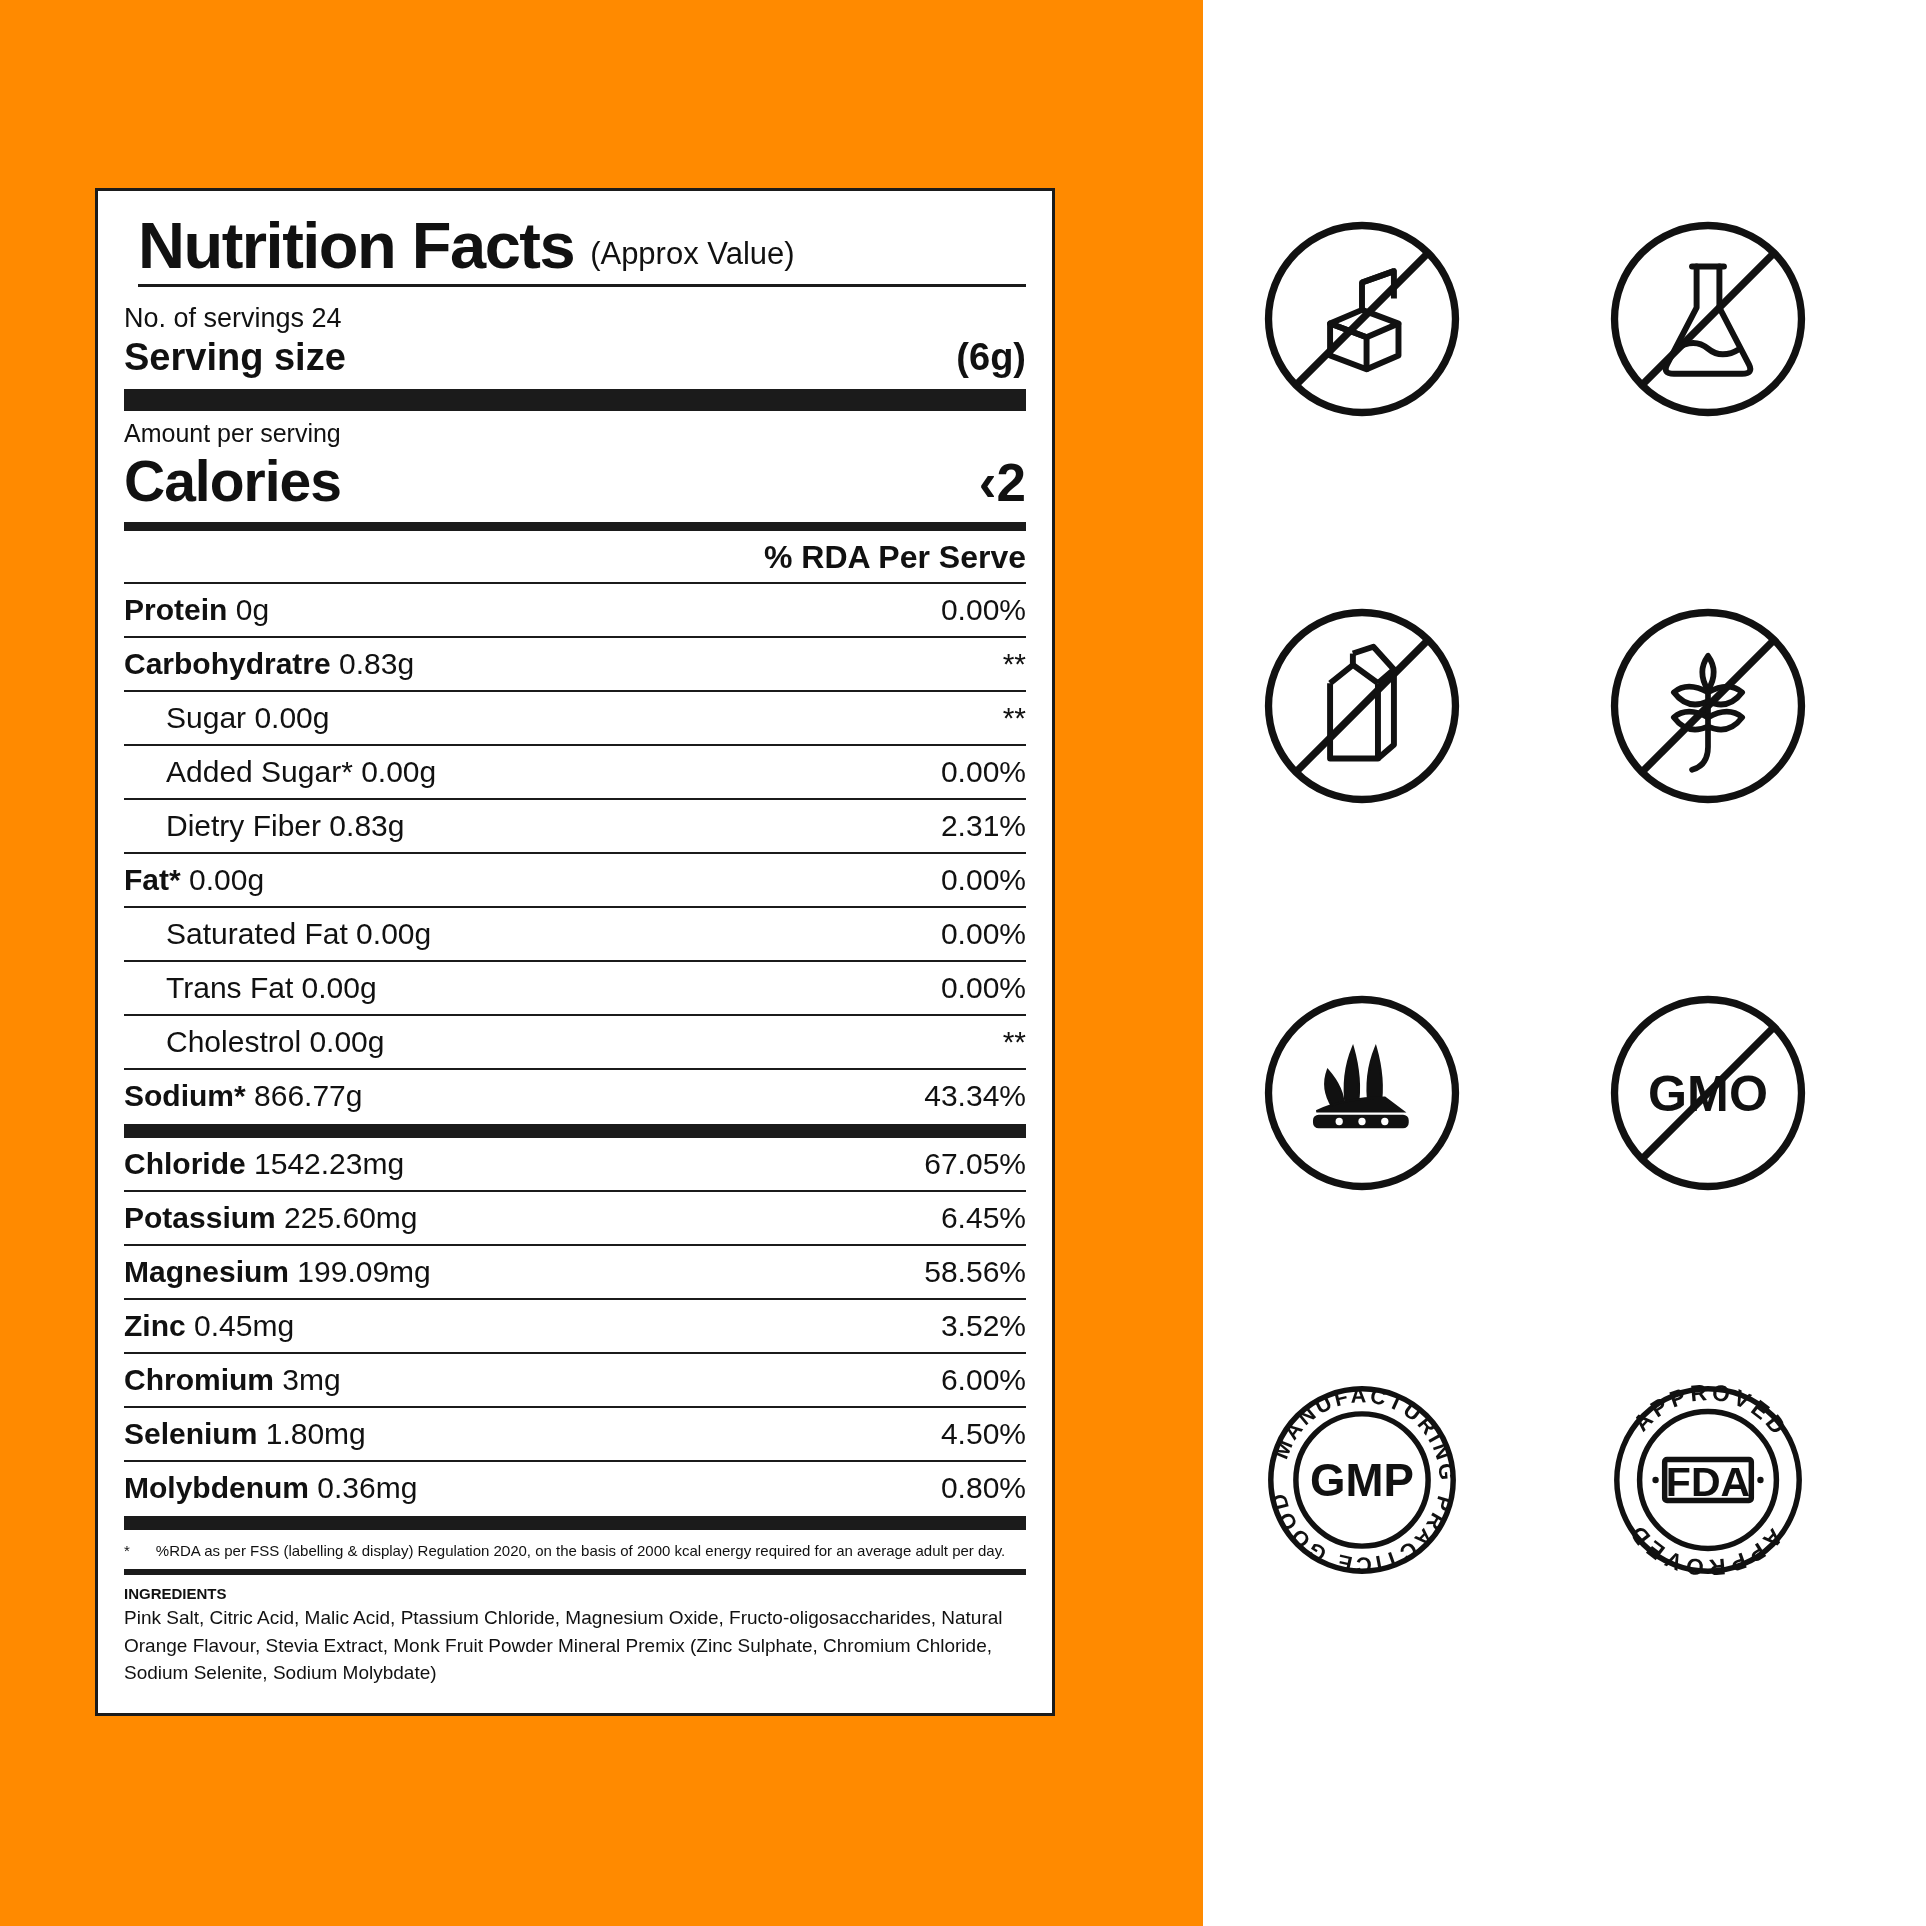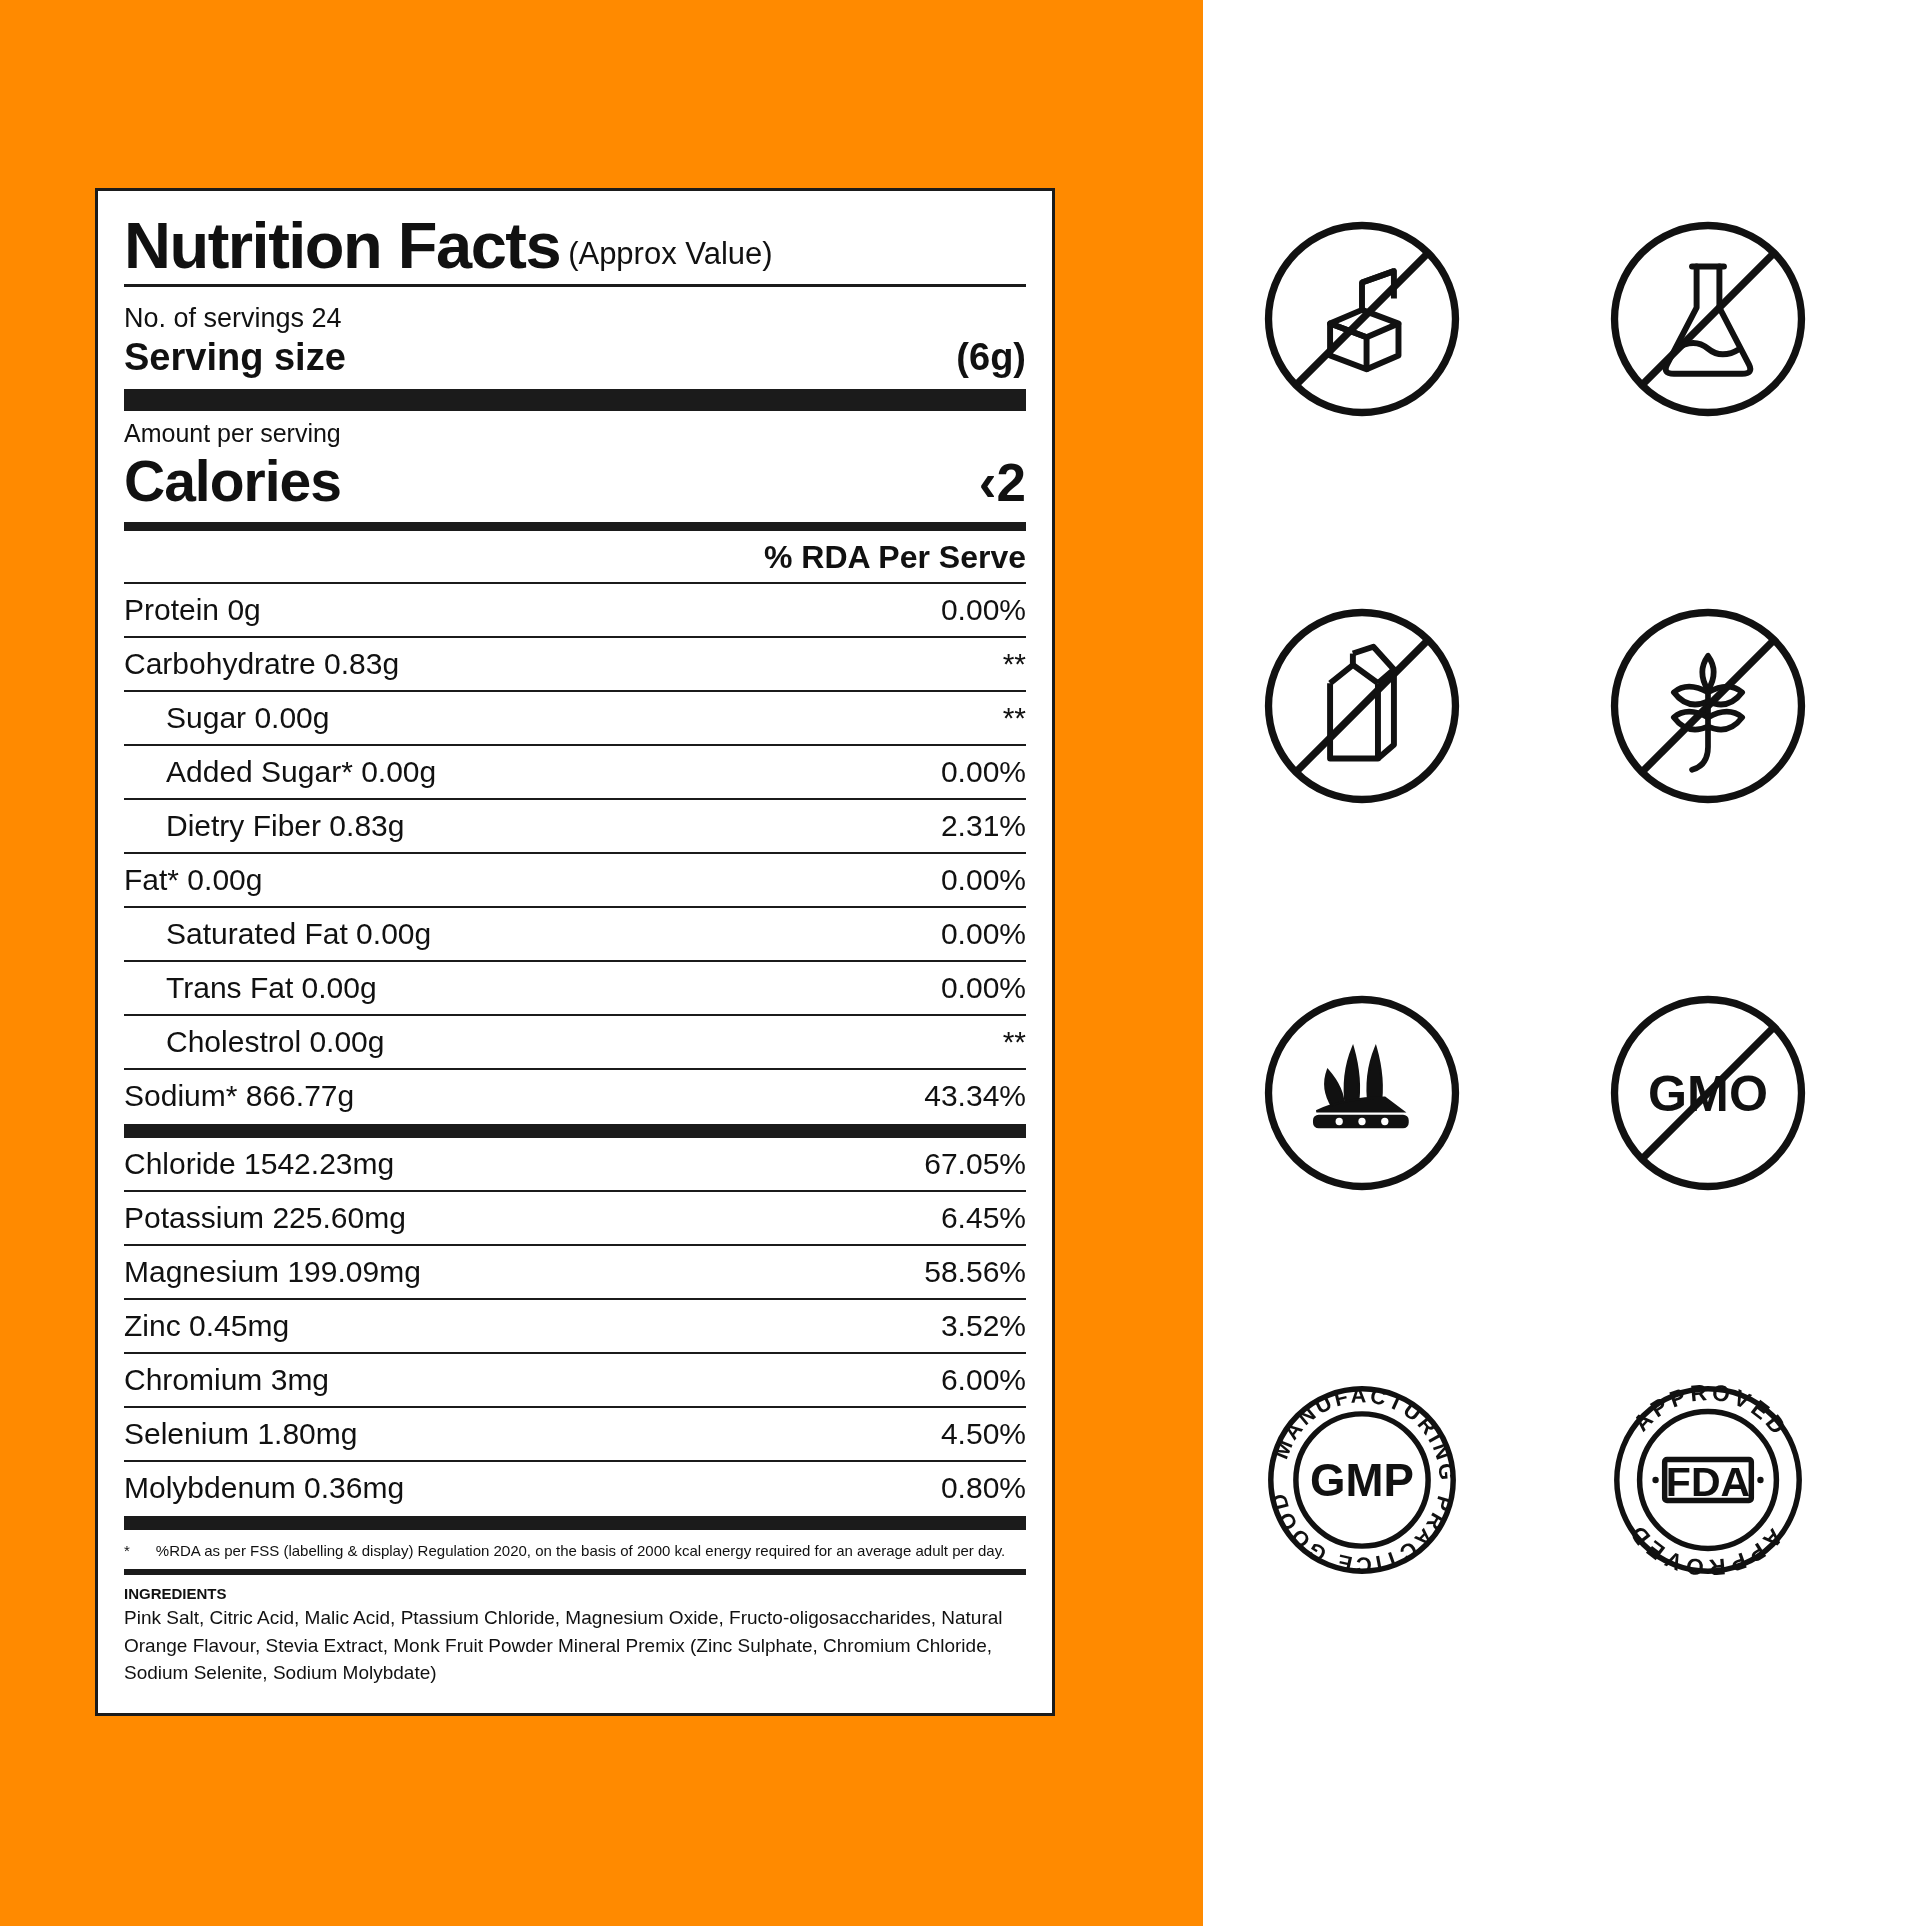--- a/index.html
+++ b/index.html
@@ -22,23 +22,24 @@
     position: absolute;
     left: 95px; top: 188px;
     width: 960px;
     background: #ffffff;
     border: 3px solid #1b1b1b;
     padding: 22px 26px 26px 26px;
   }
   .nf-title-row {
     display: flex;
     align-items: flex-end;
-    gap: 8px;
+    gap: 16px;
     border-bottom: 3px solid #1b1b1b;
     padding-bottom: 6px;
+    margin-left: 14px;
   }
   .nf-title {
     font-size: 65px;
     font-weight: bold;
     letter-spacing: -1.5px;
     line-height: 1;
     color: #111;
   }
   .nf-approx {
     font-size: 31px;
@@ -87,21 +88,21 @@
   .nf-row {
     display: flex;
     justify-content: space-between;
     align-items: baseline;
     padding: 9px 0 9px 0;
     border-bottom: 2px solid #1b1b1b;
     font-size: 30px;
     color: #111;
   }
   .nf-row.indent .nf-name { padding-left: 42px; }
-  .nf-name b { font-weight: normal; }
+  .nf-name b { font-weight: bold; }
   .nf-val { font-size: 30px; }
   .nf-row.no-border { border-bottom: none; gap: 24px; }
 
   .section-break { height: 14px; background:#1b1b1b; margin-top: 2px; }
 
   .nf-footnote {
     font-size: 15px;
     color: #111;
     padding: 12px 0 10px 0;
     display: flex;

